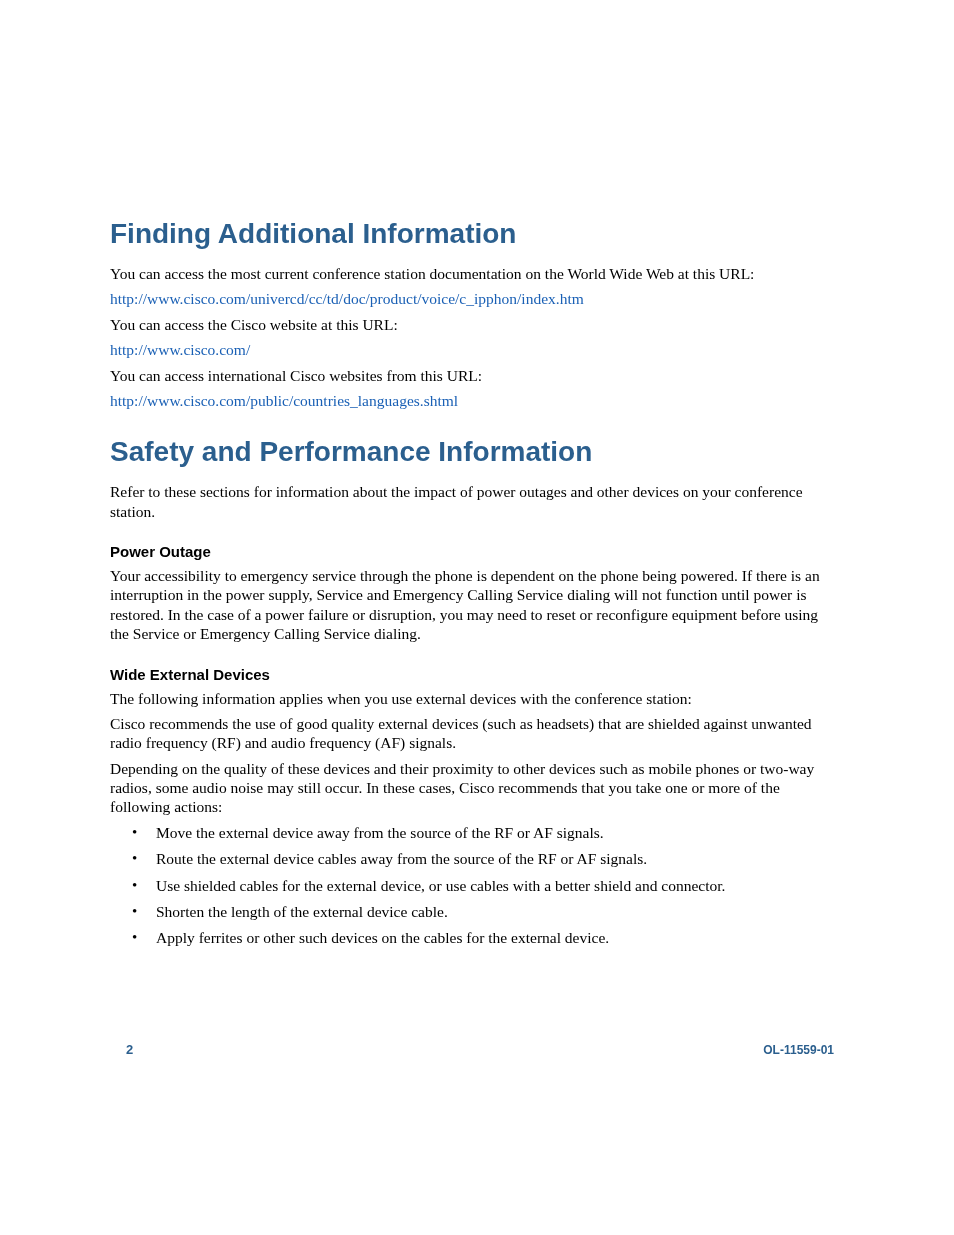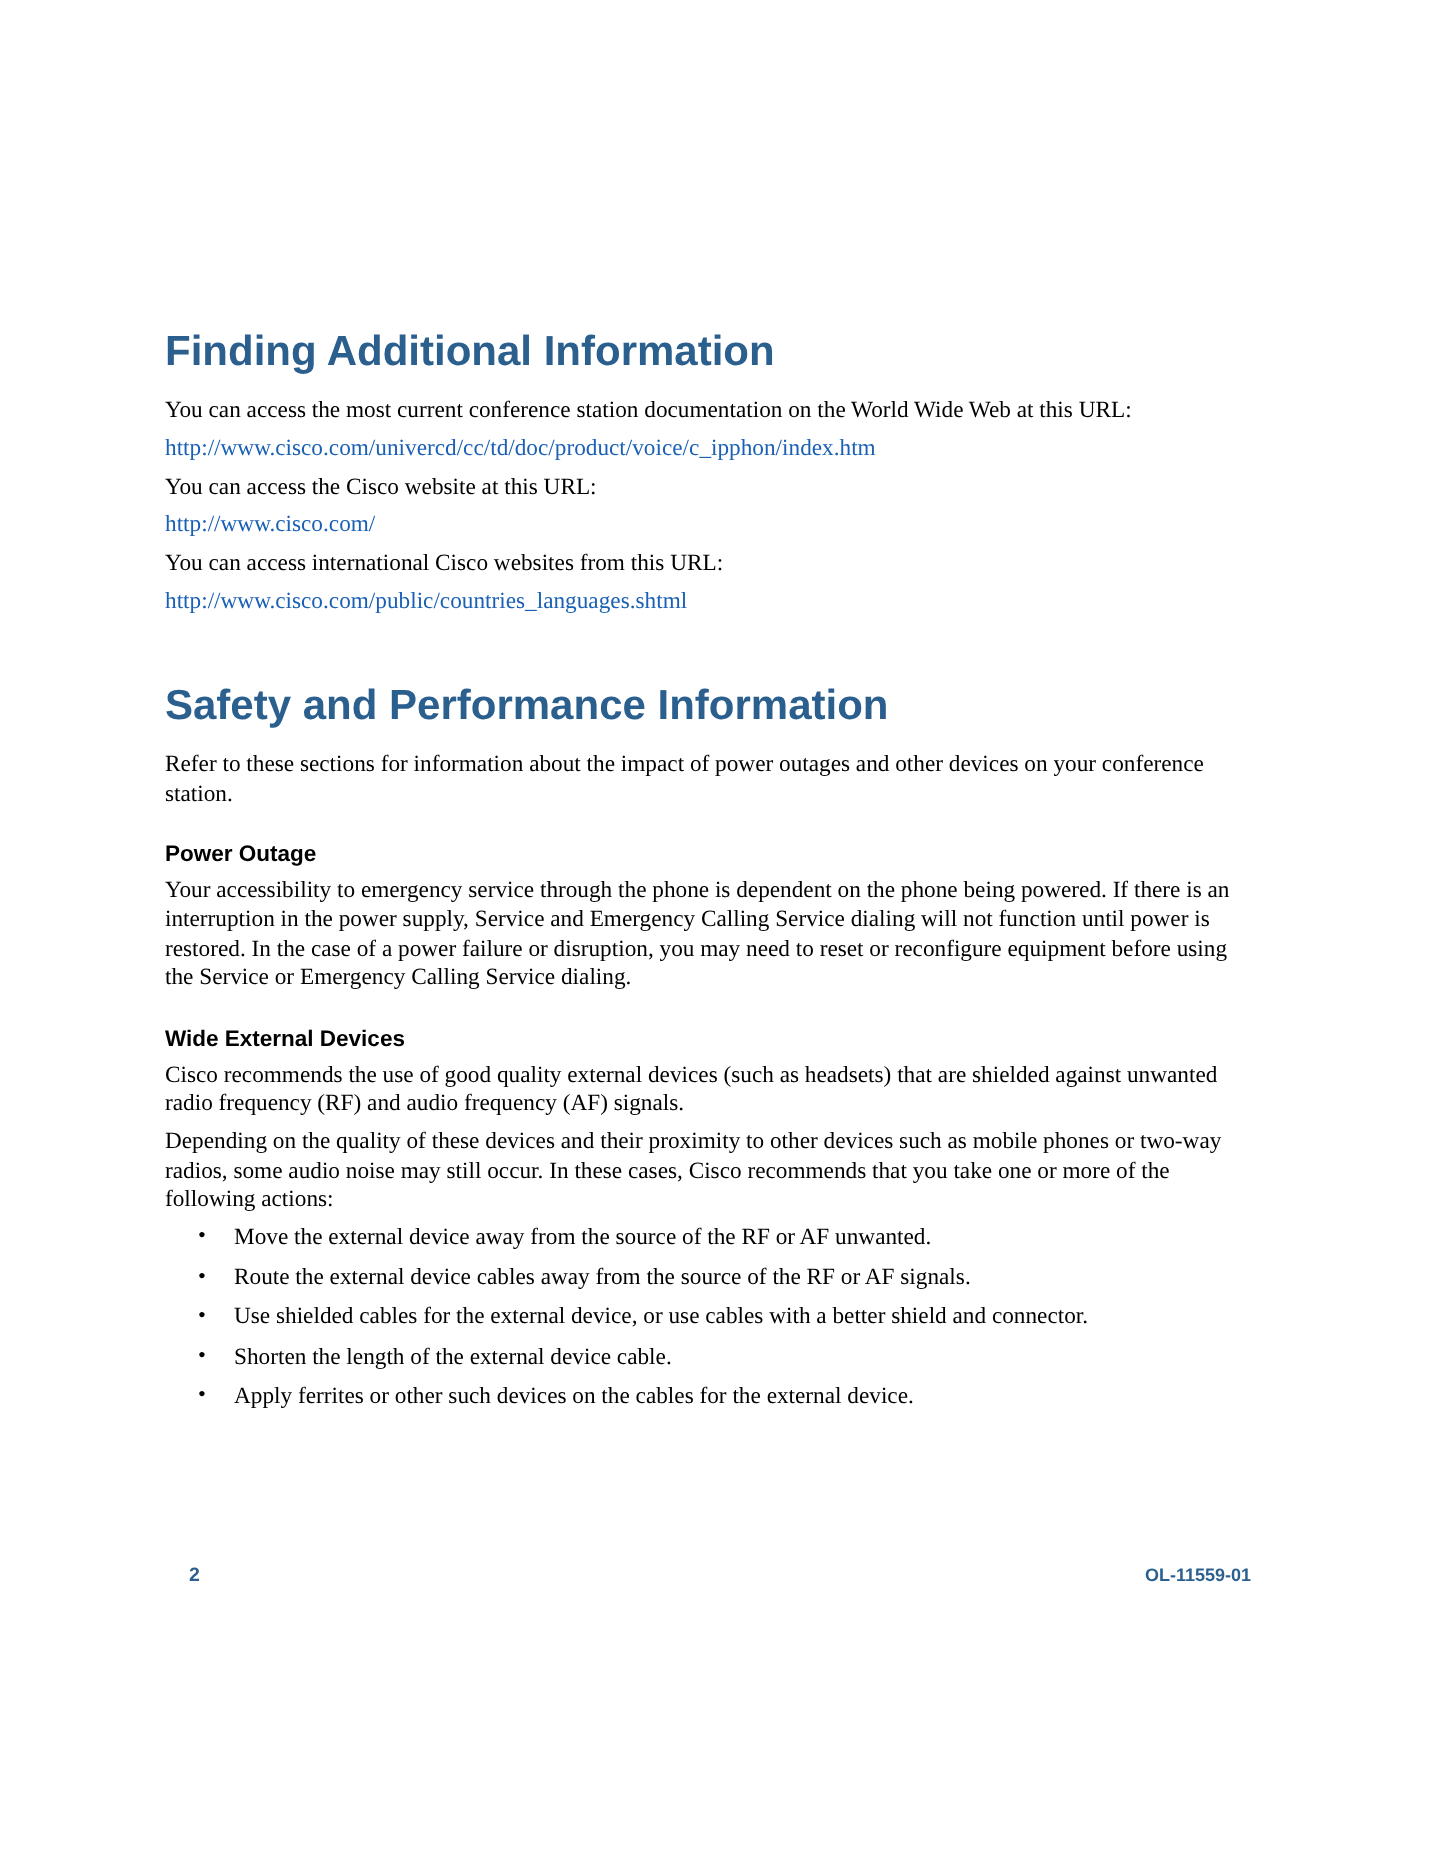--- a/index.html
+++ b/index.html
@@ -19,21 +19,21 @@
   h1 {
     font-family: 'Arial Narrow', Arial, sans-serif;
     font-weight: bold;
     font-stretch: condensed;
     color: #2b5f8e;
     font-size: 28px;
     margin: 0 0 14px 0;
     letter-spacing: 0px;
   }
   h1.second {
-    margin-top: 44px;
+    margin-top: 26px;
   }
   p {
     font-size: 15.5px;
     line-height: 1.25;
     margin: 0 0 6px 0;
     color: #000;
   }
   .link {
     color: #1a60b5;
     font-size: 15.5px;
@@ -101,25 +101,26 @@
   <p>You can access international Cisco websites from this URL:</p>
   <a class="link">http://www.cisco.com/public/countries_languages.shtml</a>
 
   <h1 class="second">Safety and Performance Information</h1>
   <p>Refer to these sections for information about the impact of power outages and other devices on your conference station.</p>
 
   <div class="subhead">Power Outage</div>
   <p>Your accessibility to emergency service through the phone is dependent on the phone being powered. If there is an interruption in the power supply, Service and Emergency Calling Service dialing will not function until power is restored. In the case of a power failure or disruption, you may need to reset or reconfigure equipment before using the Service or Emergency Calling Service dialing.</p>
 
   <div class="subhead">Wide External Devices</div>
+  <p>The following information applies when you use external devices with the conference station:</p>
   <p>Cisco recommends the use of good quality external devices (such as headsets) that are shielded against unwanted radio frequency (RF) and audio frequency (AF) signals.</p>
   <p>Depending on the quality of these devices and their proximity to other devices such as mobile phones or two-way radios, some audio noise may still occur. In these cases, Cisco recommends that you take one or more of the following actions:</p>
 
   <ul>
-    <li>Move the external device away from the source of the RF or AF unwanted.</li>
+    <li>Move the external device away from the source of the RF or AF signals.</li>
     <li>Route the external device cables away from the source of the RF or AF signals.</li>
     <li>Use shielded cables for the external device, or use cables with a better shield and connector.</li>
     <li>Shorten the length of the external device cable.</li>
     <li>Apply ferrites or other such devices on the cables for the external device.</li>
   </ul>
 
   <div class="footer">
     <span class="page-num">2</span>
     <span class="doc-id">OL-11559-01</span>
   </div>

